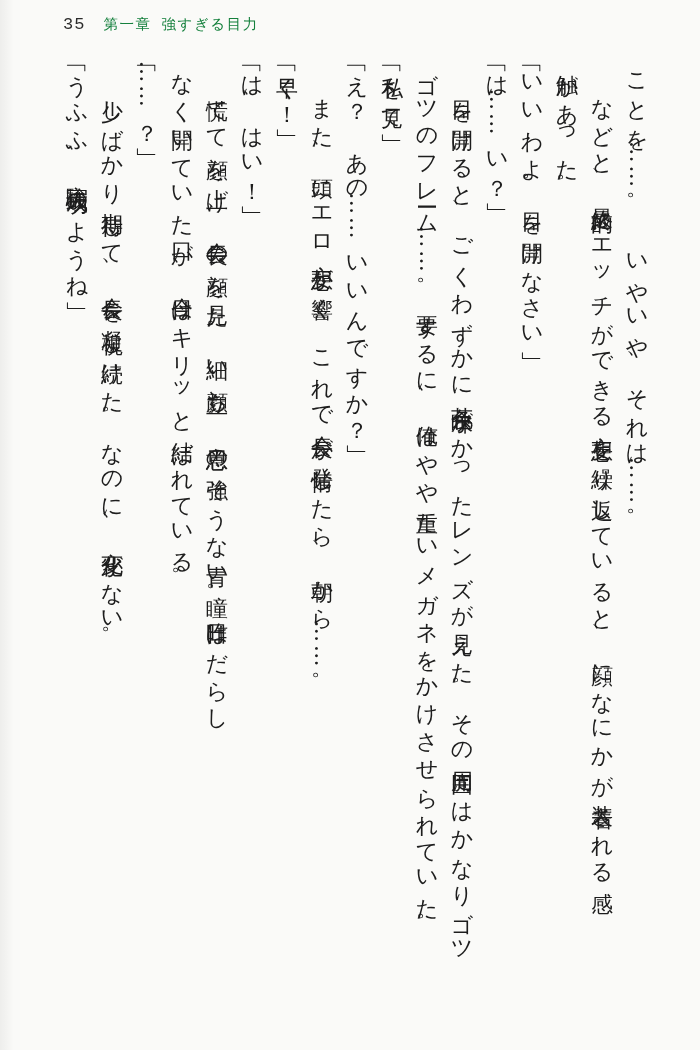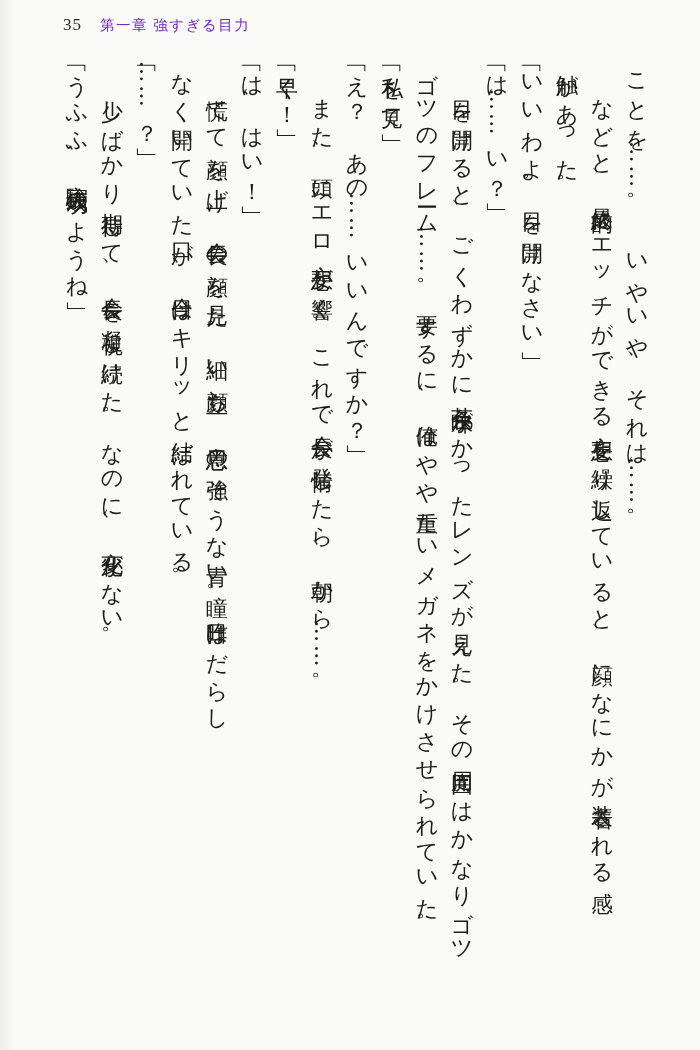--- a/index.html
+++ b/index.html
@@ -22,31 +22,31 @@
     background: linear-gradient(to right, rgba(0,0,0,0.05), rgba(0,0,0,0));
     pointer-events: none;
   }
   .running-head {
     position: absolute;
     top: 15px;
     left: 63px;
     display: flex;
     align-items: baseline;
     gap: 18px;
-    font-family: Liberation Serif, serif;
+    font-family: Liberation Mono, monospace;
     white-space: nowrap;
   }
   .page-number {
     font-size: 17px;
     color: #2b2b2b;
     letter-spacing: 1px;
   }
   .chapter-title {
     font-size: 14.5px;
-    color: #6d28d9;
+    color: #15803d;
     letter-spacing: 1.5px;
   }
   .text-body {
     position: absolute;
     top: 58px;
     right: 45px;
     width: 596px;
     height: 995px;
     writing-mode: vertical-rl;
     -webkit-writing-mode: vertical-rl;

